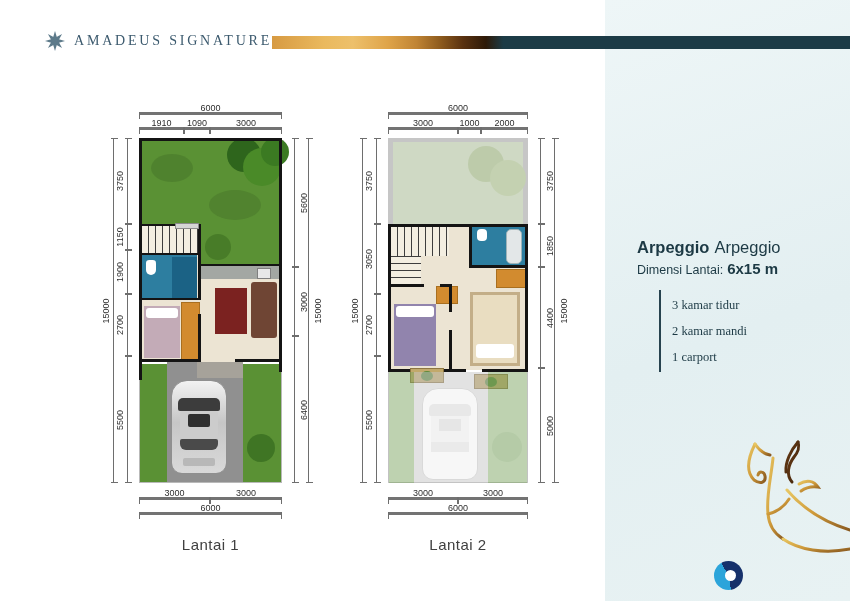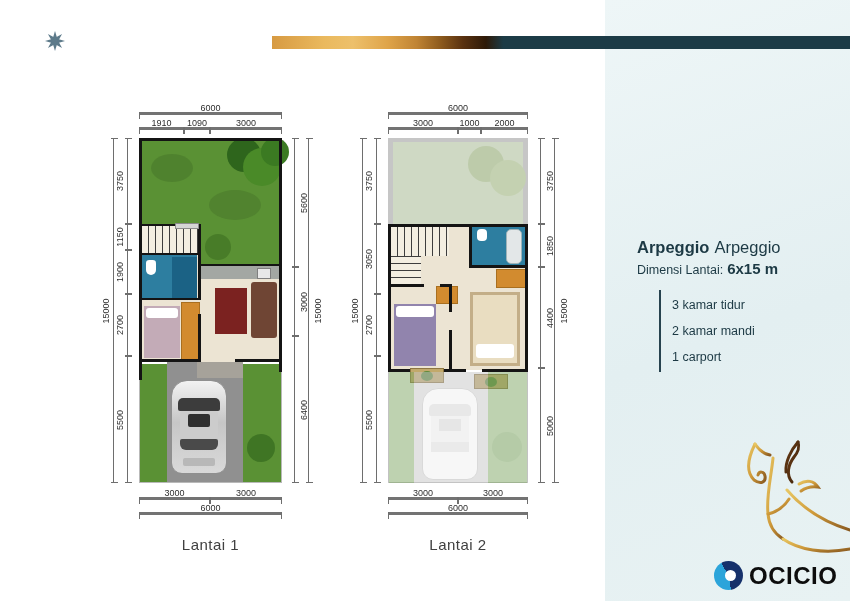--- a/index.html
+++ b/index.html
@@ -40,21 +40,21 @@
     background-image:repeating-linear-gradient(0deg,transparent 0 6px,#3d3d3d 6px 7px);}
   .round{border-radius:50%;}
   .ghost{position:absolute;opacity:.5;}
   
   .info-title{position:absolute;left:637px;top:238px;font-size:16.5px;color:#1c3944;}
   .info-title b{font-weight:bold;}
   .info-title span{margin-left:5px;font-weight:normal;}
   .info-land{position:absolute;left:637px;top:260px;font-size:12.5px;color:#1c3944;}
   .info-land b{font-size:15px;margin-left:4px;}
   .features{position:absolute;left:659px;top:290px;margin:0;padding:2px 0 2px 11px;list-style:none;
-            border-left:2px solid #27434f;}
+            border-left:2px solid #27434f;font-family:Liberation Serif, serif;}
   .features li{font-size:12.5px;color:#1c3944;line-height:26px;}
   
   .ocicio{position:absolute;left:714px;top:561px;display:flex;align-items:center;gap:6px;}
   .ocicio-icon{width:29px;height:29px;border-radius:50%;position:relative;display:inline-block;
     background:conic-gradient(from 0deg,#16316b 0 170deg,#2ba4da 170deg 330deg,#16316b 330deg 360deg);}
   .ocicio-icon::after{content:"";position:absolute;width:11px;height:11px;border-radius:50%;
     background:#fff;left:11px;top:9px;}
   .ocicio-text{font-size:24px;font-weight:bold;letter-spacing:.5px;color:#0d0d0d;}
 </style>
 </head>
@@ -72,20 +72,21 @@
         <path d="M11 1 L13.1 8 L11 11 L8.9 8 Z" transform="rotate(45 11 11)"></path>
         <path d="M11 1 L13.1 8 L11 11 L8.9 8 Z" transform="rotate(90 11 11)"></path>
         <path d="M11 1 L13.1 8 L11 11 L8.9 8 Z" transform="rotate(135 11 11)"></path>
         <path d="M11 1 L13.1 8 L11 11 L8.9 8 Z" transform="rotate(180 11 11)"></path>
         <path d="M11 1 L13.1 8 L11 11 L8.9 8 Z" transform="rotate(225 11 11)"></path>
         <path d="M11 1 L13.1 8 L11 11 L8.9 8 Z" transform="rotate(270 11 11)"></path>
         <path d="M11 1 L13.1 8 L11 11 L8.9 8 Z" transform="rotate(315 11 11)"></path>
         <circle cx="11" cy="11" r="1.6"></circle>
       </g>
     </svg>
+    <span class="brand-text">AMADEUS SIGNATURE</span>
   </header>
 
   <section>
     <div class="plan-body" style="left:139px;top:138px;width:143px;height:345px;">
 
       <div class="a" style="left:3px;top:3px;width:137px;height:221px;background:#ece4d3;"></div>
 
       <div class="a" style="left:3px;top:3px;width:137px;height:85px;background:#5a9134;"></div>
       <div class="a" style="left:62px;top:88px;width:78px;height:40px;background:#5a9134;"></div>
       <div class="a round" style="left:12px;top:16px;width:42px;height:28px;background:#47762a;opacity:.55;"></div>
@@ -347,16 +348,15 @@
       <path stroke="url(#goldGrad)" d="M96 46 C104 41 111 43 115 49 C108 48 102 50 98 53"></path>
       <path stroke="url(#goldGrad)" d="M70 20 C68 40 63 58 65 76 C66 88 72 96 80 101"></path>
       <path stroke="url(#goldGrad)" d="M84 52 C96 66 114 82 147 92"></path>
       <path stroke="url(#goldGrad)" d="M80 101 C96 112 121 116 147 111"></path>
       <path stroke="url(#goldGrad)" d="M65 76 C73 74 81 69 86 61"></path>
     </g>
   </svg>
 
   <div class="ocicio">
     <span class="ocicio-icon"></span>
-    <span class="ocicio-text">OCICIO</span>
   </div>
 
 </div>
 
 </body></html>

